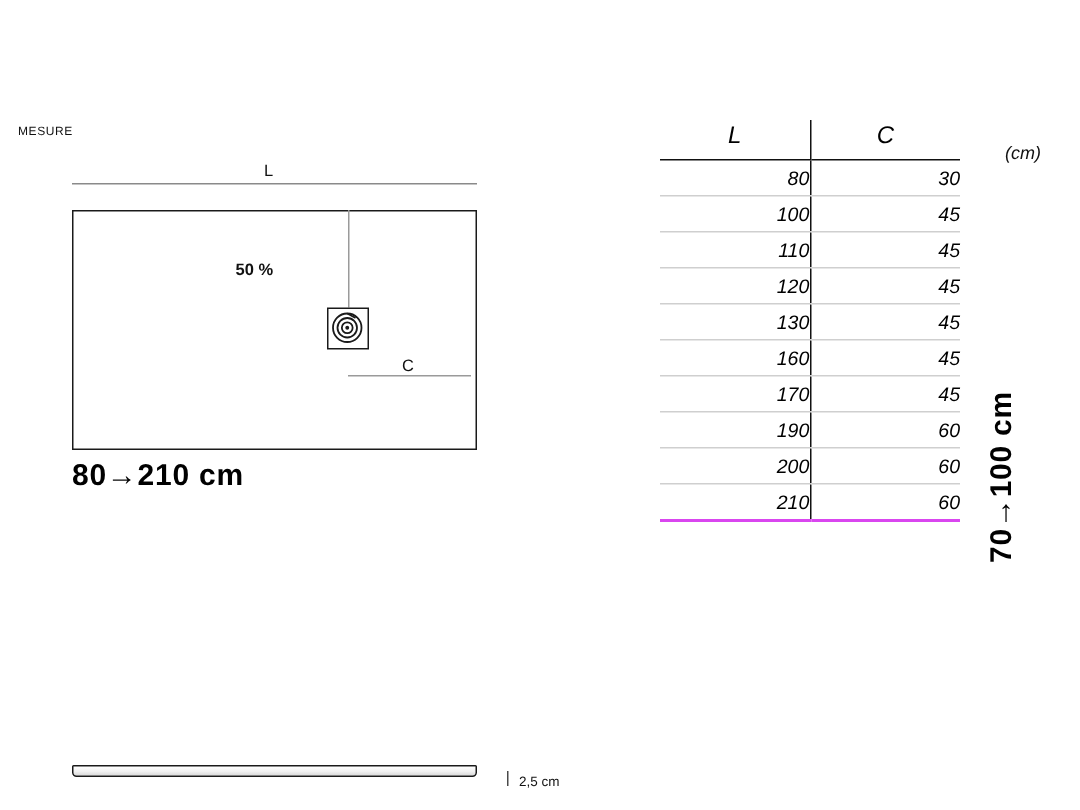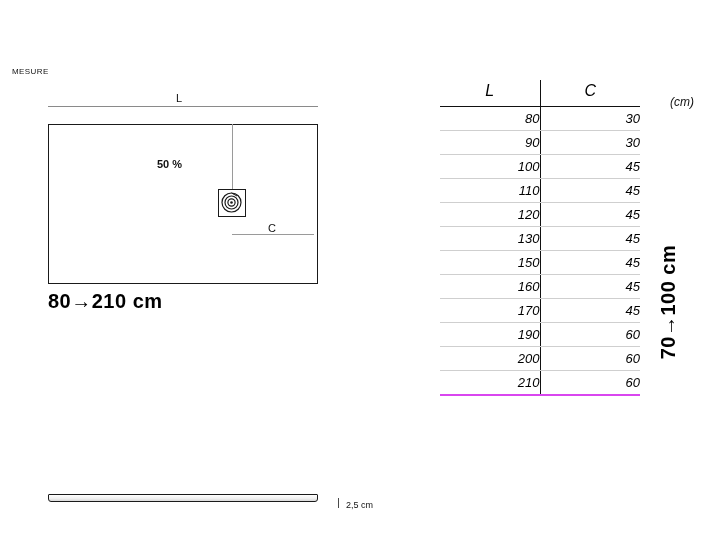--- a/index.html
+++ b/index.html
@@ -13,21 +13,21 @@
     position: relative;
     font-family: "Liberation Sans", sans-serif;
     color: #000000;
     overflow: hidden;
   }
 
   
   #drawing {
     position: absolute;
     left: 0;
-    top: 0;
+    top: 16px;
     width: 420px;
     height: 496px;
   }
 
   .label-mesure {
     position: absolute;
     left: 12px;
     top: 67px;
     font-size: 8px;
     letter-spacing: 0.4px;
@@ -272,41 +272,33 @@
         <th class="col-l">L</th>
         <th class="col-c">C</th>
       </tr>
     </thead>
     <tbody id="sizes-body">
         <tr>
           <td class="col-l">80</td>
           <td class="col-c">30</td>
         </tr>
         <tr>
-          <td class="col-l">90</td>
-          <td class="col-c">30</td>
-        </tr>
-        <tr>
           <td class="col-l">100</td>
           <td class="col-c">45</td>
         </tr>
         <tr>
           <td class="col-l">110</td>
           <td class="col-c">45</td>
         </tr>
         <tr>
           <td class="col-l">120</td>
           <td class="col-c">45</td>
         </tr>
         <tr>
           <td class="col-l">130</td>
-          <td class="col-c">45</td>
-        </tr>
-        <tr>
-          <td class="col-l">150</td>
           <td class="col-c">45</td>
         </tr>
         <tr>
           <td class="col-l">160</td>
           <td class="col-c">45</td>
         </tr>
         <tr>
           <td class="col-l">170</td>
           <td class="col-c">45</td>
         </tr>

